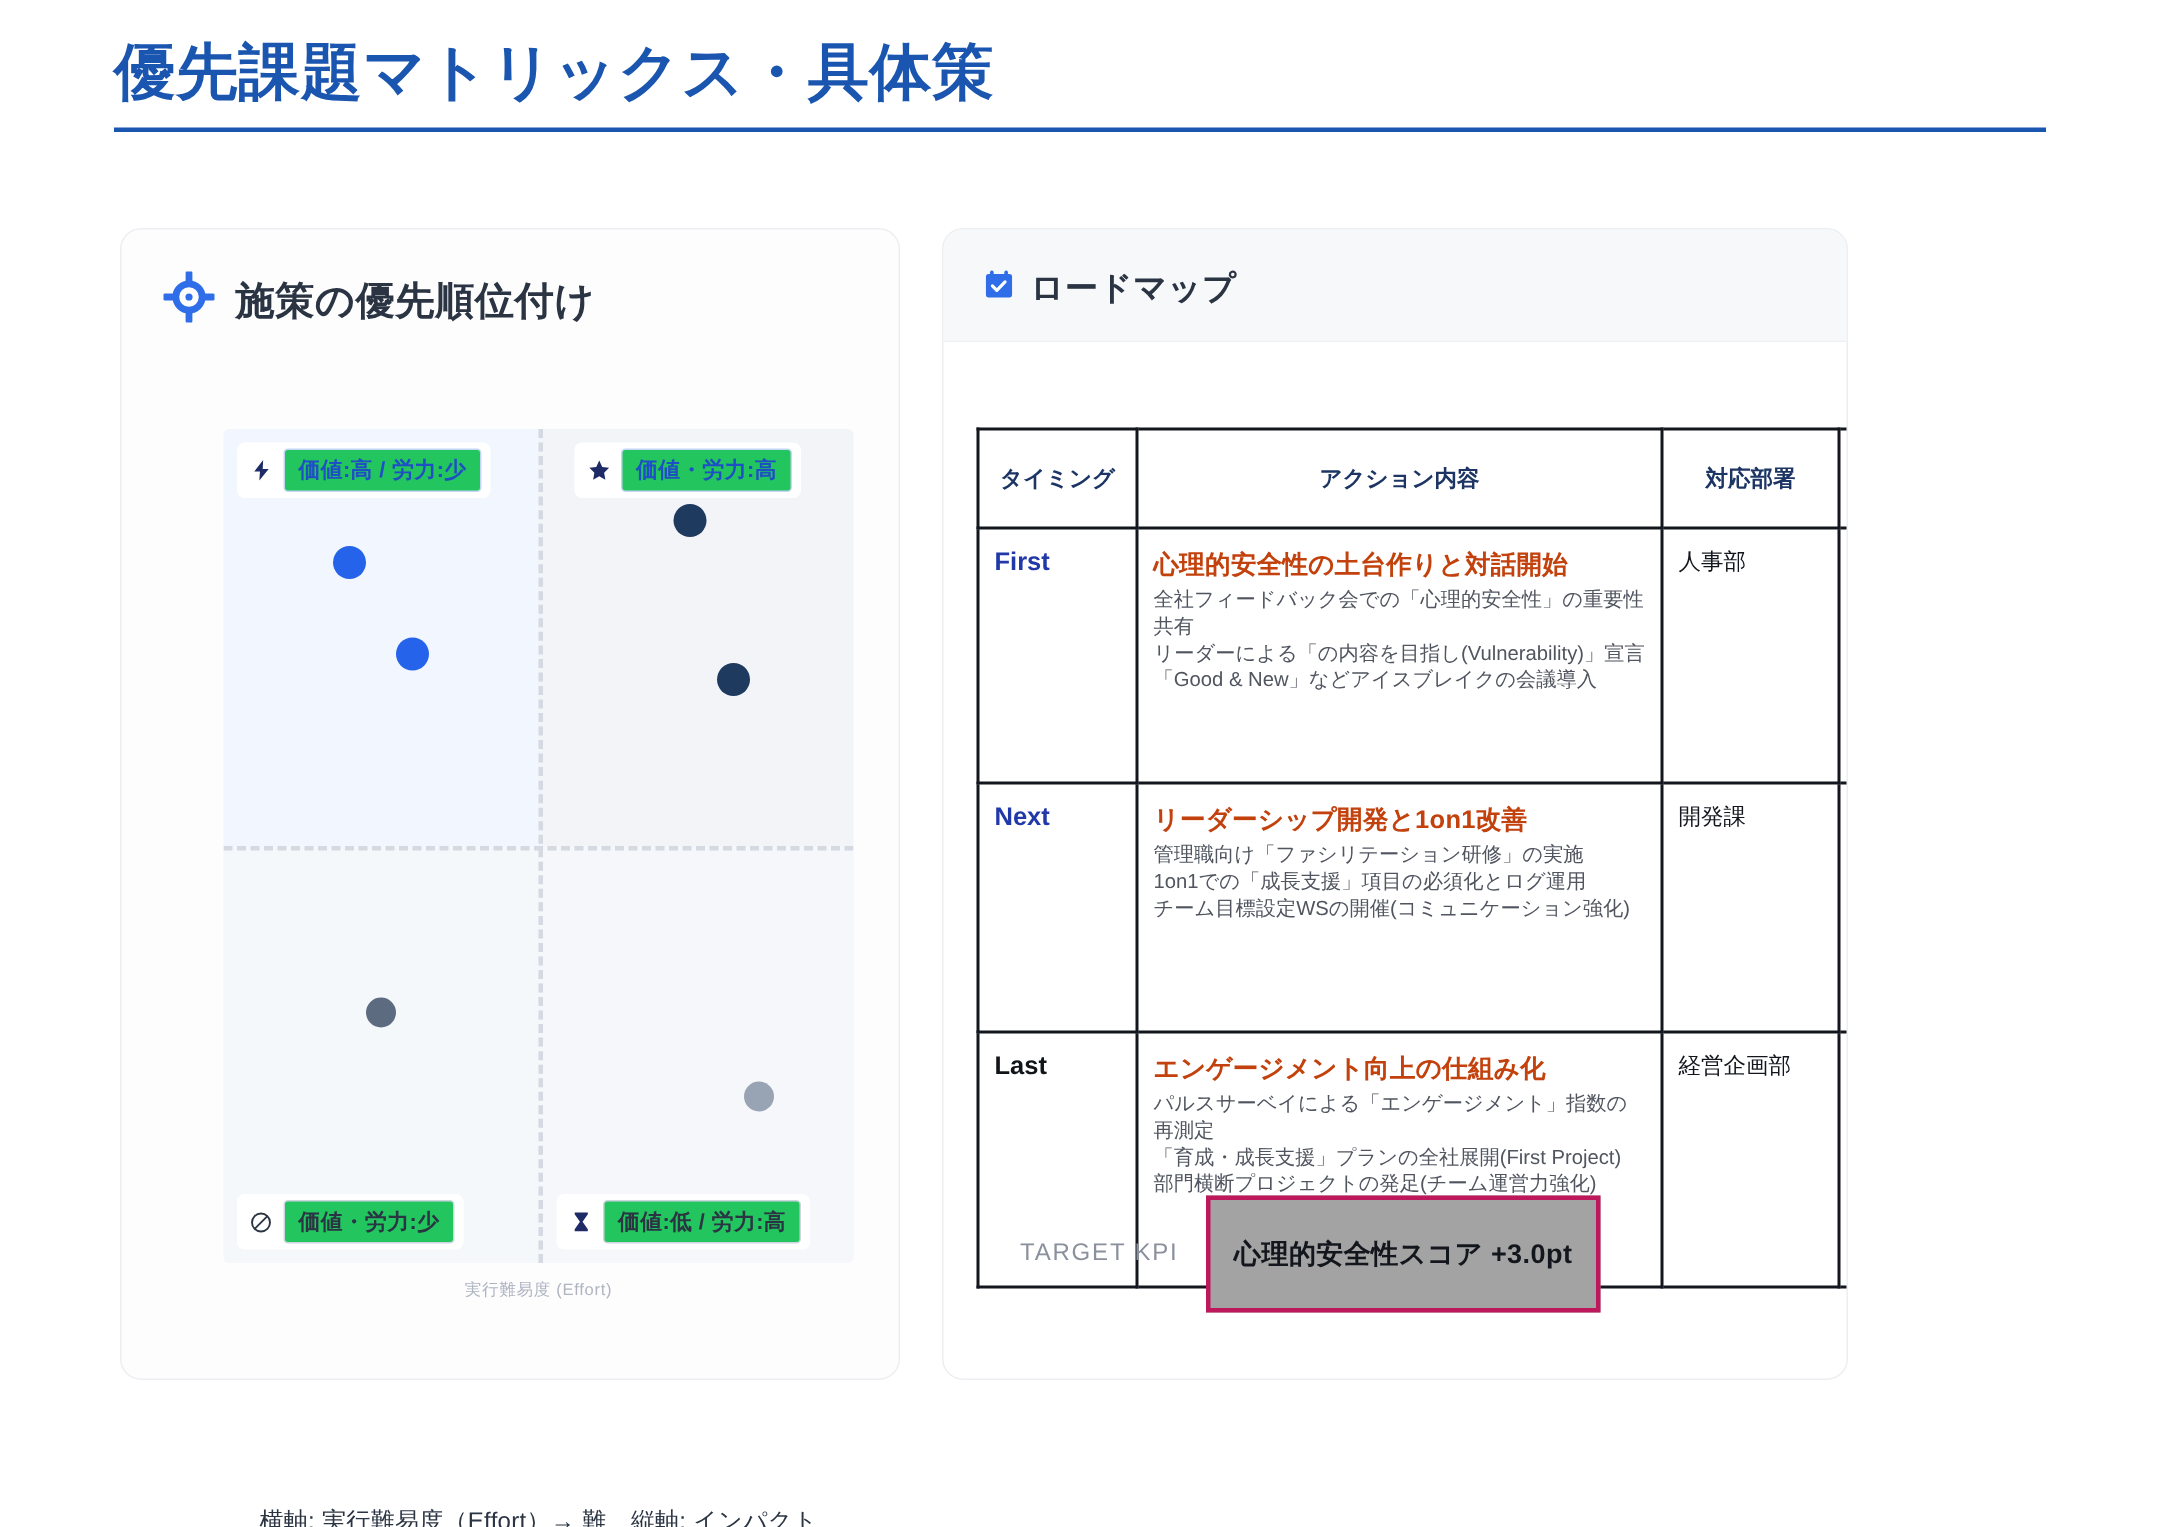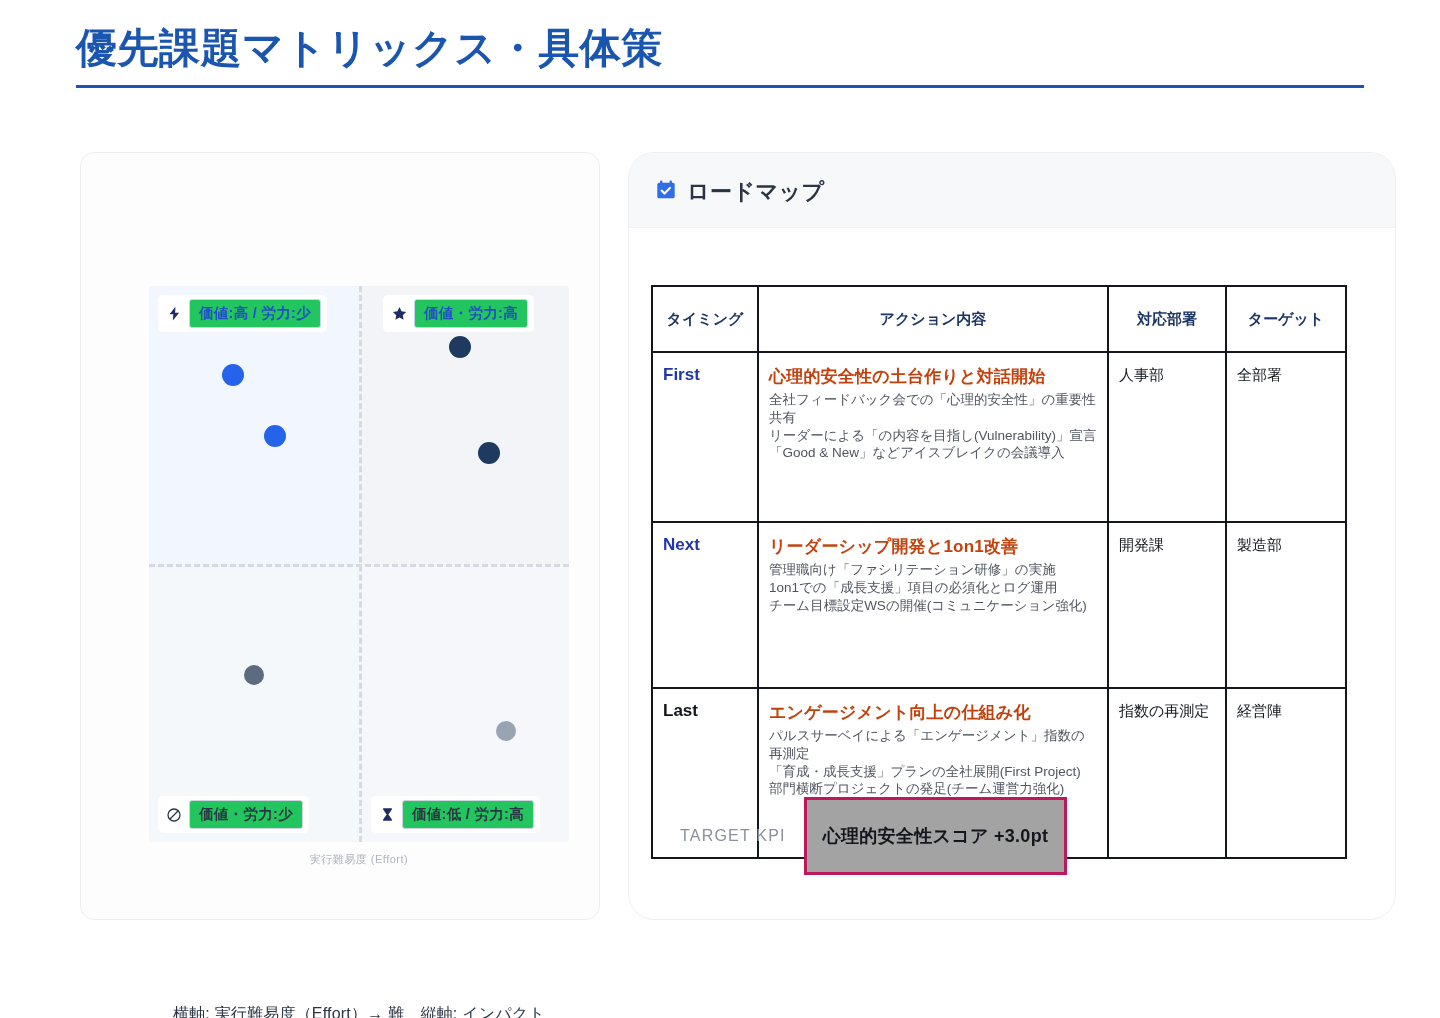--- a/index.html
+++ b/index.html
@@ -97,24 +97,24 @@
   }
   .left-caption {
     position: absolute; left: 0; right: 0; top: 718px;
     text-align: center; font-size: 16px; color: #2b3443;
     letter-spacing: 0.2px;
   }
 
   
   .right-card {
     position: absolute; left: 628px; top: 152px;
-    width: 768px; height: 768px;
+    width: 604px; height: 768px;
     background: #ffffff;
     border: 1px solid #eceef2;
-    border-radius: 26px;
+    border-radius: 14px;
     overflow: hidden;
   }
   .right-head {
     background: #f7f8fa;
     padding: 24px 26px 20px 26px;
     border-bottom: 1px solid #f0f1f4;
   }
   .right-head .row { display: flex; align-items: center; gap: 10px; }
   .right-head .ttl {
     font-size: 22px; font-weight: 700; color: #2b3443; letter-spacing: 0.5px;
@@ -172,20 +172,30 @@
 
 <div class="page">
 
   <div class="title-wrap">
     <div class="title">優先課題マトリックス・具体策</div>
     <div class="title-rule"></div>
   </div>
 
   <div class="left-card">
 
+    <div class="left-head">
+      <span class="ic">
+        <svg width="34" height="34" viewBox="0 0 24 24">
+          <circle cx="12" cy="12" r="6.2" fill="none" stroke="#2f6ee8" stroke-width="3.2"></circle>
+          <circle cx="12" cy="12" r="1.7" fill="#2f6ee8"></circle>
+          <path d="M12 0.8v4.2M12 19v4.2M0.8 12h4.2M19 12h4.2" stroke="#2f6ee8" stroke-width="3.2" stroke-linecap="round"></path>
+        </svg>
+      </span>
+      <span class="ttl">施策の優先順位付け</span>
+    </div>
 
     <div class="matrix-wrap">
 
       <div class="yaxis-label">インパクト (Impact)</div>
 
       <div class="matrix">
         <div class="q q-tl"></div>
         <div class="q q-tr"></div>
         <div class="q q-bl"></div>
         <div class="q q-br"></div>
@@ -308,21 +318,21 @@
         <tr class="r3">
           <td class="timing plain">Last</td>
           <td>
             <div class="act-title">エンゲージメント向上の仕組み化</div>
             <div class="act-list">
               <div>パルスサーベイによる「エンゲージメント」指数の再測定</div>
               <div>「育成・成長支援」プランの全社展開(First Project)</div>
               <div>部門横断プロジェクトの発足(チーム運営力強化)</div>
             </div>
           </td>
-          <td class="dept">指数の再測定</td>
+          <td class="dept">経営企画部</td>
           <td class="target">経営陣</td>
         </tr>
       </tbody>
     </table>
 
     <div class="kpi-row">
       <span class="kpi-label">TARGET KPI</span>
       <span class="kpi-chip">心理的安全性スコア +3.0pt</span>
     </div>
   </div>

